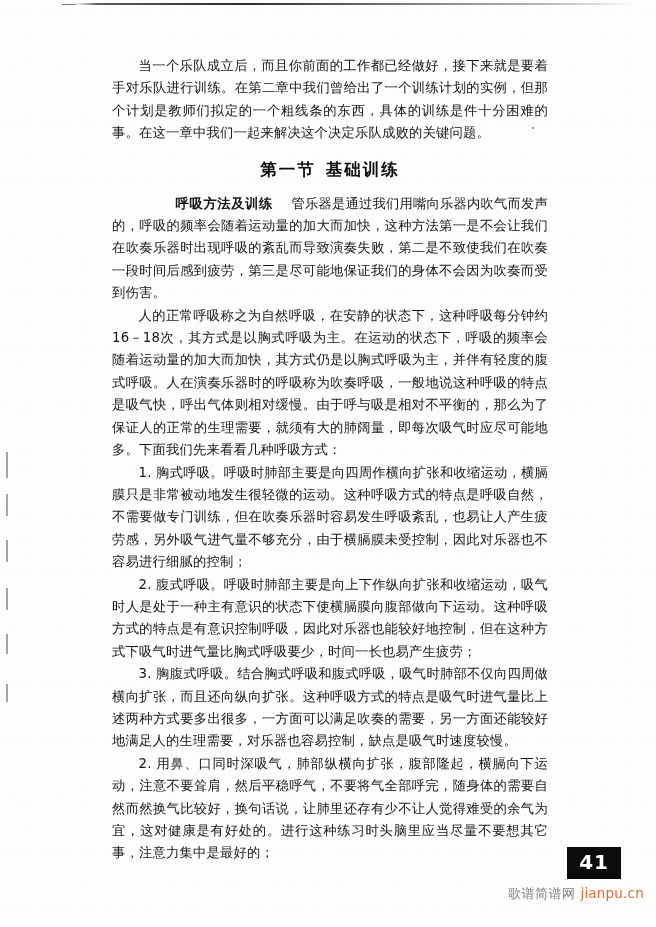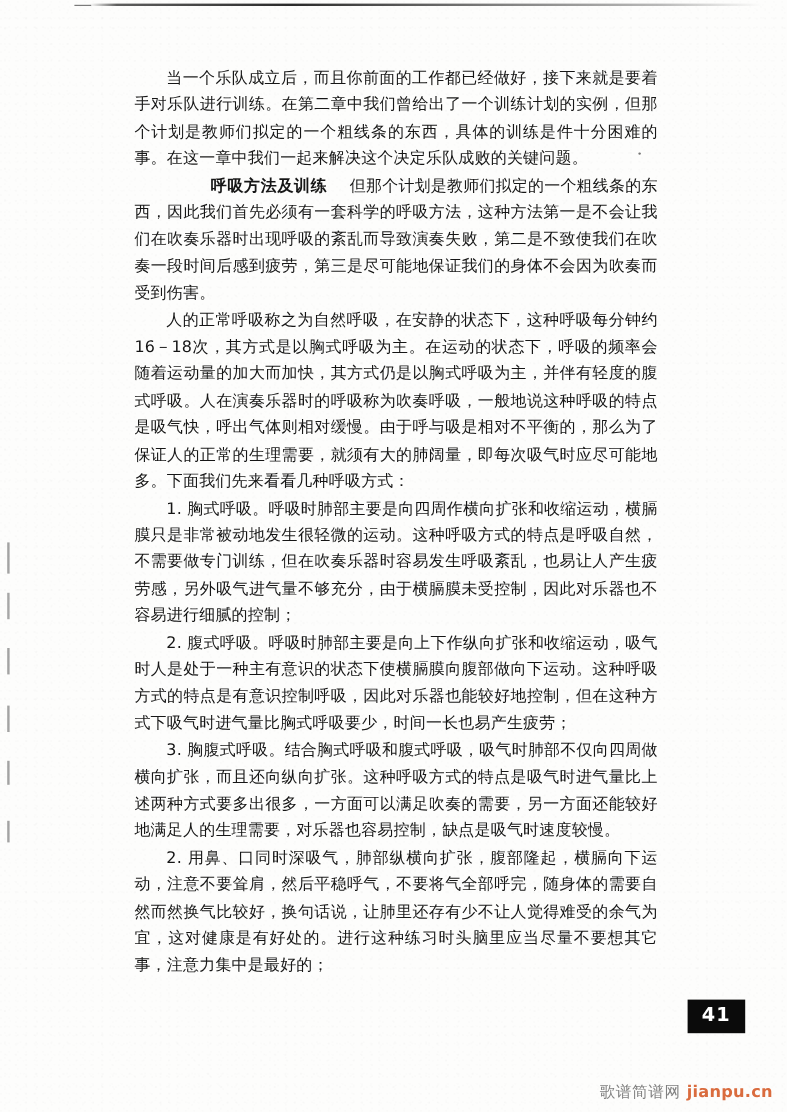--- a/index.html
+++ b/index.html
@@ -106,50 +106,50 @@
     font-weight: bold;
     letter-spacing: .6px;
     padding-left: 37px;
   }
   .run-in-gap { display: inline-block; width: 1.4em; }
 
   
   .page-num {
     position: absolute;
     right: 35px;
-    bottom: 66px;
+    bottom: 48px;
     background: #0b0b0b;
     color: #ffffff;
     font-weight: bold;
-    font-size: 16px;
+    font-size: 20px;
     line-height: 1;
     padding: 5px 12px 7px 12px;
     letter-spacing: 1px;
     font-family: "DejaVu Sans", "Liberation Sans", sans-serif;
   }
 
   
   .watermark {
     position: absolute;
     right: 12px;
-    bottom: 8px;
+    bottom: 24px;
     display: flex;
     align-items: baseline;
     gap: 5px;
     opacity: .85;
   }
   .watermark .wm-cn {
     font-size: 13px;
     color: #6b6b6b;
     letter-spacing: .5px;
   }
   .watermark .wm-url {
     font-size: 13.5px;
     color: #d4531e;
-    font-weight: bold;
+    font-weight: normal;
     letter-spacing: .2px;
   }
 
   
   .speck {
     position: absolute;
     left: 532px;
     top: 127px;
     width: 2px;
     height: 2px;
@@ -173,23 +173,26 @@
     <i style="top:540px;height:22px;"></i>
     <i style="top:588px;height:22px;"></i>
     <i style="top:634px;height:20px;"></i>
     <i style="top:684px;height:18px;"></i>
   </div>
 
   <div class="text-col">
 
     <p class="body">当一个乐队成立后，而且你前面的工作都已经做好，接下来就是要着手对乐队进行训练。在第二章中我们曾给出了一个训练计划的实例，但那个计划是教师们拟定的一个粗线条的东西，具体的训练是件十分困难的事。在这一章中我们一起来解决这个决定乐队成败的关键问题。</p>
 
+    <h2 class="section-head">
+      <span class="sec-no">第一节</span><span>基础训练</span>
+    </h2>
 
     <p class="body">
-      <span class="run-in">呼吸方法及训练</span><span class="run-in-gap"></span><span>但那个计划是教师们拟定的一个粗线条的东西，因此我们首先必须有一套科学的呼吸方法，这种方法第一是不会让我们在吹奏乐器时出现呼吸的紊乱而导致演奏失败，第二是不致使我们在吹奏一段时间后感到疲劳，第三是尽可能地保证我们的身体不会因为吹奏而受到伤害。</span>
+      <span class="run-in">呼吸方法及训练</span><span class="run-in-gap"></span><span>管乐器是通过我们用嘴向乐器内吹气而发声的，呼吸的频率会随着运动量的加大而加快，这种方法第一是不会让我们在吹奏乐器时出现呼吸的紊乱而导致演奏失败，第二是不致使我们在吹奏一段时间后感到疲劳，第三是尽可能地保证我们的身体不会因为吹奏而受到伤害。</span>
     </p>
 
     <p class="body">人的正常呼吸称之为自然呼吸，在安静的状态下，这种呼吸每分钟约16－18次，其方式是以胸式呼吸为主。在运动的状态下，呼吸的频率会随着运动量的加大而加快，其方式仍是以胸式呼吸为主，并伴有轻度的腹式呼吸。人在演奏乐器时的呼吸称为吹奏呼吸，一般地说这种呼吸的特点是吸气快，呼出气体则相对缓慢。由于呼与吸是相对不平衡的，那么为了保证人的正常的生理需要，就须有大的肺阔量，即每次吸气时应尽可能地多。下面我们先来看看几种呼吸方式：</p>
 
     <p class="body listitem">1. 胸式呼吸。呼吸时肺部主要是向四周作横向扩张和收缩运动，横膈膜只是非常被动地发生很轻微的运动。这种呼吸方式的特点是呼吸自然，不需要做专门训练，但在吹奏乐器时容易发生呼吸紊乱，也易让人产生疲劳感，另外吸气进气量不够充分，由于横膈膜未受控制，因此对乐器也不容易进行细腻的控制；</p>
 
     <p class="body listitem">2. 腹式呼吸。呼吸时肺部主要是向上下作纵向扩张和收缩运动，吸气时人是处于一种主有意识的状态下使横膈膜向腹部做向下运动。这种呼吸方式的特点是有意识控制呼吸，因此对乐器也能较好地控制，但在这种方式下吸气时进气量比胸式呼吸要少，时间一长也易产生疲劳；</p>
 
     <p class="body listitem">3. 胸腹式呼吸。结合胸式呼吸和腹式呼吸，吸气时肺部不仅向四周做横向扩张，而且还向纵向扩张。这种呼吸方式的特点是吸气时进气量比上述两种方式要多出很多，一方面可以满足吹奏的需要，另一方面还能较好地满足人的生理需要，对乐器也容易控制，缺点是吸气时速度较慢。</p>
 

